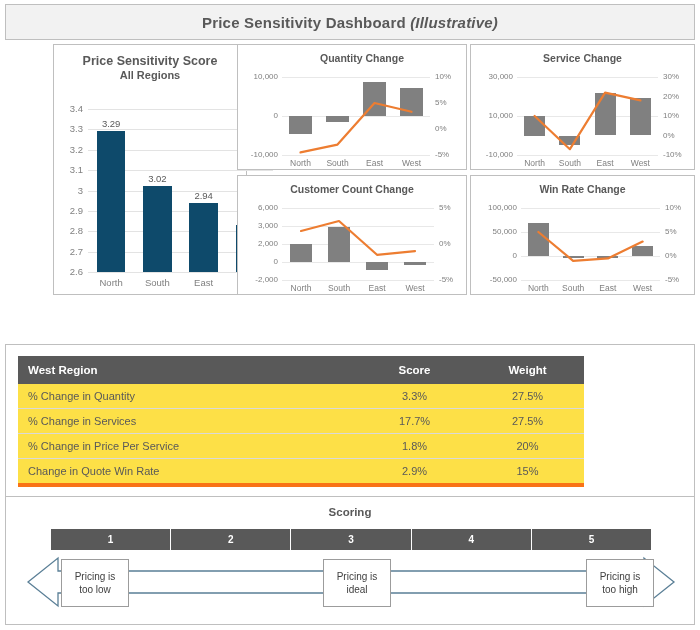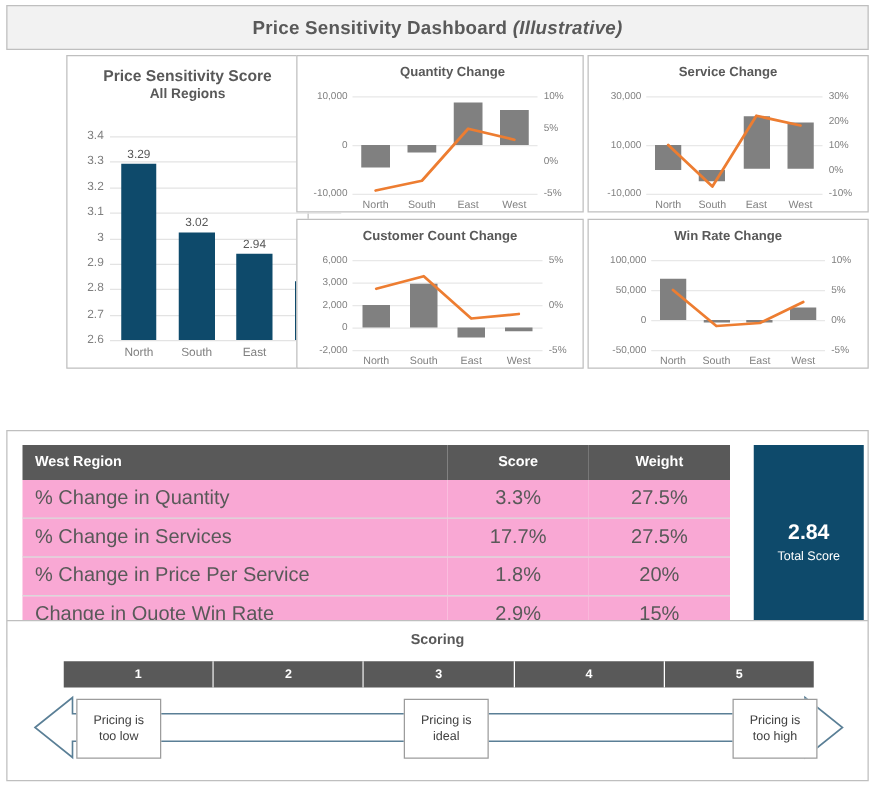--- a/index.html
+++ b/index.html
@@ -77,23 +77,23 @@
   #score-table{
     position:absolute;left:12px;top:11px;width:566px;
     border-collapse:collapse;table-layout:fixed;
   }
   #score-table th{
     background:#595959;color:#ffffff;font-size:11.5px;font-weight:bold;
     text-align:center;padding:6px 4px;height:16px;
   }
   #score-table th.first{text-align:left;padding-left:10px;}
   #score-table td{
-    font-size:16px;color:#595959;text-align:center;
+    font-size:11px;color:#595959;text-align:center;
     padding:6px 4px;border-bottom:1px solid #d9d9d9;
-    background:#f9a8d4;
+    background:#fde047;
   }
   #score-table td.first{text-align:left;padding-left:10px;}
   #score-table tr:last-child td{border-bottom:4px solid #f97316;}
   #totalscore-card{
     position:absolute;left:597px;top:11px;width:88px;height:155px;
     background:#0e4a6b;
     display:flex;flex-direction:column;align-items:center;justify-content:center;
   }
   #totalscore-value{font-size:17px;font-weight:bold;color:#ffffff;}
   #totalscore-label{font-size:10px;color:#ffffff;margin-top:4px;}
@@ -315,24 +315,20 @@
           <td>1.8%</td>
           <td>20%</td>
         </tr>
         <tr>
           <td class="first">Change in Quote Win Rate</td>
           <td>2.9%</td>
           <td>15%</td>
         </tr>
       </tbody>
   </table>
-  <div id="totalscore-card">
-    <div id="totalscore-value">2.84</div>
-    <div id="totalscore-label">Total Score</div>
-  </div>
 </div>
 
 <div id="scoring-panel" class="panel">
   <div id="scoring-title">Scoring</div>
   <div id="scale-row">
       <div class="scale-seg">1</div>
       <div class="scale-seg">2</div>
       <div class="scale-seg">3</div>
       <div class="scale-seg">4</div>
       <div class="scale-seg">5</div>

